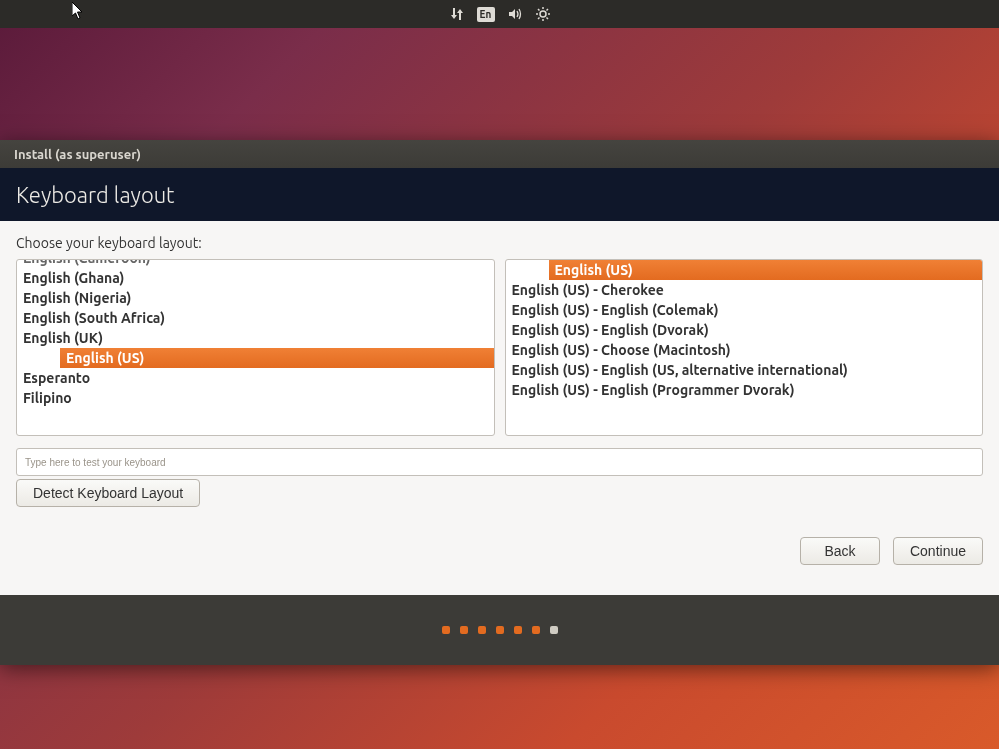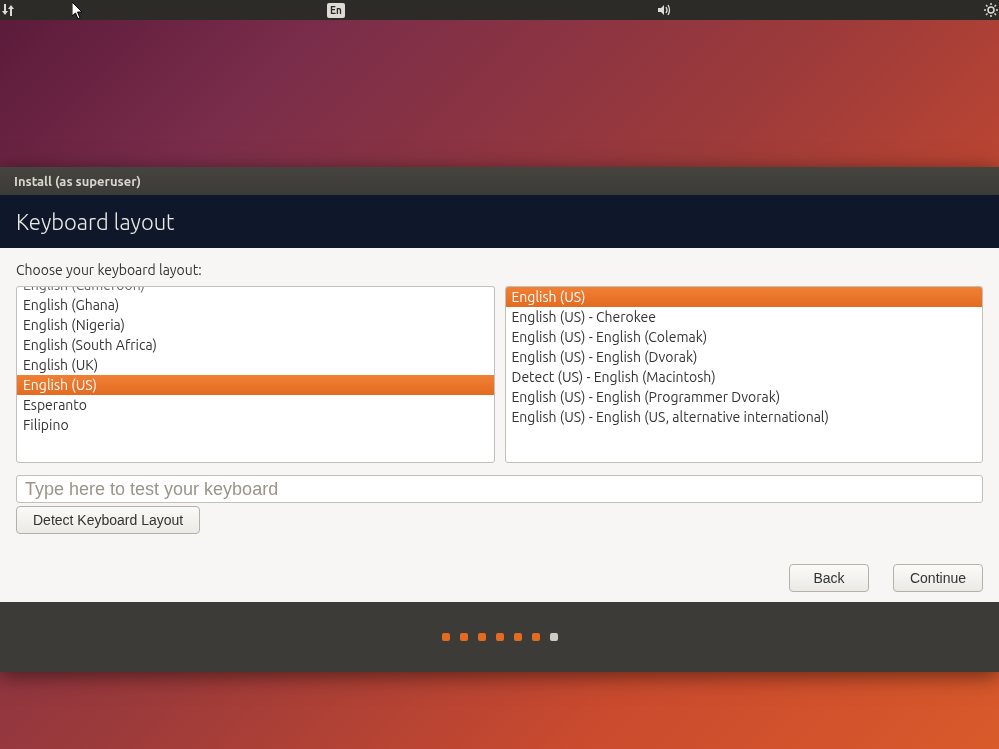--- a/index.html
+++ b/index.html
@@ -3,88 +3,89 @@
 <meta charset="utf-8">
 <style>
   * { box-sizing: border-box; margin: 0; padding: 0; }
   html, body { width: 999px; height: 749px; overflow: hidden; font-family: Ubuntu, "Segoe UI", Arial, sans-serif; }
   body {
     background: linear-gradient(135deg, #5a1a3a 0%, #7a2d4a 20%, #9e3b3a 50%, #c94a2e 75%, #d95a2a 100%);
     position: relative;
   }
   
   .menubar {
-    position: absolute; top: 0; left: 0; right: 0; height: 20px;
+    position: absolute; top: 0; left: 0; right: 0; height: 28px;
     background: #2c2b28;
-    display: flex; align-items: center; justify-content: space-between;
+    display: flex; align-items: center; justify-content: center;
     padding: 0 0; gap: 12px;
     color: #dedbd5; font-size: 12px;
   }
   .menubar .icon { width: 16px; height: 16px; display: flex; align-items: center; justify-content: center; }
   .menubar .icon svg { width: 16px; height: 16px; fill: #dedbd5; }
   .lang-badge {
     background: #dedbd5; color: #2c2b28; font-weight: bold; font-size: 10px;
     width: 18px; height: 15px; border-radius: 2px; display: flex; align-items: center; justify-content: center;
   }
   .cursor {
     position: absolute; top: 2px; left: 72px; width: 14px; height: 20px; z-index: 100;
   }
   .cursor svg { width: 14px; height: 20px; }
 
   
   .installer {
-    position: absolute; top: 167px; left: 0; right: 0;
+    position: absolute; top: 140px; left: 0; right: 0;
     background: #3c3b37; color: #dedbd5;
     box-shadow: 0 4px 20px rgba(0,0,0,0.5);
   }
   .titlebar {
     height: 28px; padding: 0 14px; display: flex; align-items: center;
     font-size: 13px; font-weight: bold; color: #d9d6cf;
     background: linear-gradient(to bottom, #45443f, #3c3b37);
   }
   .page-header {
     background: #0f172a; padding: 14px 16px;
     font-size: 22px; font-weight: 300; color: #eceae5;
   }
   .content {
     background: #f7f6f5; color: #333;
-    padding: 14px 16px 10px 16px;
+    padding: 14px 16px 30px 16px;
   }
   .prompt { font-size: 14px; color: #333; margin-bottom: 8px; }
-  .lists { display: flex; gap: 10px; }
+  .lists { display: flex; gap: 10px; font-weight: bold; }
   .listbox {
     flex: 1; height: 177px; overflow-y: hidden;
     border: 1px solid #c3bfb9; background: #fff; border-radius: 3px;
     font-size: 14px; color: #333;
   }
   .listbox .item {
     padding: 1px 6px; cursor: default; white-space: nowrap; overflow: hidden; text-overflow: ellipsis;
     line-height: 18px;
   }
   .listbox .item.partial { color: #666; margin-top: -12px; }
   .listbox .item.selected {
     background: linear-gradient(to bottom, #f08035, #e36b20);
     color: #fff;
+    margin-left: 43px;
   }
   .test-input {
     margin-top: 12px; width: 100%; height: 28px;
     border: 1px solid #c3bfb9; border-radius: 3px;
-    padding: 4px 8px; font-size: 18px; background: #fff; color: #333;
+    padding: 4px 8px; font-size: 10px; background: #fff; color: #333;
   }
   .test-input::placeholder { color: #9a948a; }
   .detect-row { margin-top: 3px; }
   .btn {
     display: inline-flex; align-items: center; justify-content: center;
     padding: 5px 16px; font-size: 14px; color: #333;
     background: linear-gradient(to bottom, #fafaf8, #eceae5);
     border: 1px solid #b6b1a8; border-radius: 4px; cursor: pointer;
     min-width: 80px;
   }
   .nav-row {
-    display: flex; justify-content: flex-end; gap: 24px;
+    display: flex; justify-content: flex-end; gap: 13px;
     padding-top: 30px;
   }
   .progress-strip {
     background: #3c3b37; height: 70px;
     display: flex; align-items: center; justify-content: center; gap: 10px;
   }
   .dot {
     width: 8px; height: 8px; border-radius: 2px;
   }
   .dot.fill { background: #e36b20; }
@@ -148,23 +149,23 @@
           <div class="item">English (UK)</div>
           <div class="item selected">English (US)</div>
           <div class="item">Esperanto</div>
           <div class="item">Filipino</div>
         </div>
       <div class="listbox" id="right-list">
           <div class="item selected">English (US)</div>
           <div class="item">English (US) - Cherokee</div>
           <div class="item">English (US) - English (Colemak)</div>
           <div class="item">English (US) - English (Dvorak)</div>
-          <div class="item">Detect (US) - English (Macintosh)</div>
+          <div class="item">English (US) - Choose (Macintosh)</div>
+          <div class="item">English (US) - English (US, alternative international)</div>
           <div class="item">English (US) - English (Programmer Dvorak)</div>
-          <div class="item">English (US) - English (US, alternative international)</div>
         </div>
     </div>
 
     <input class="test-input" type="text" placeholder="Type here to test your keyboard" style="">
 
     <div class="detect-row">
       <button class="btn">Detect Keyboard Layout</button>
     </div>
 
     <div class="nav-row">

